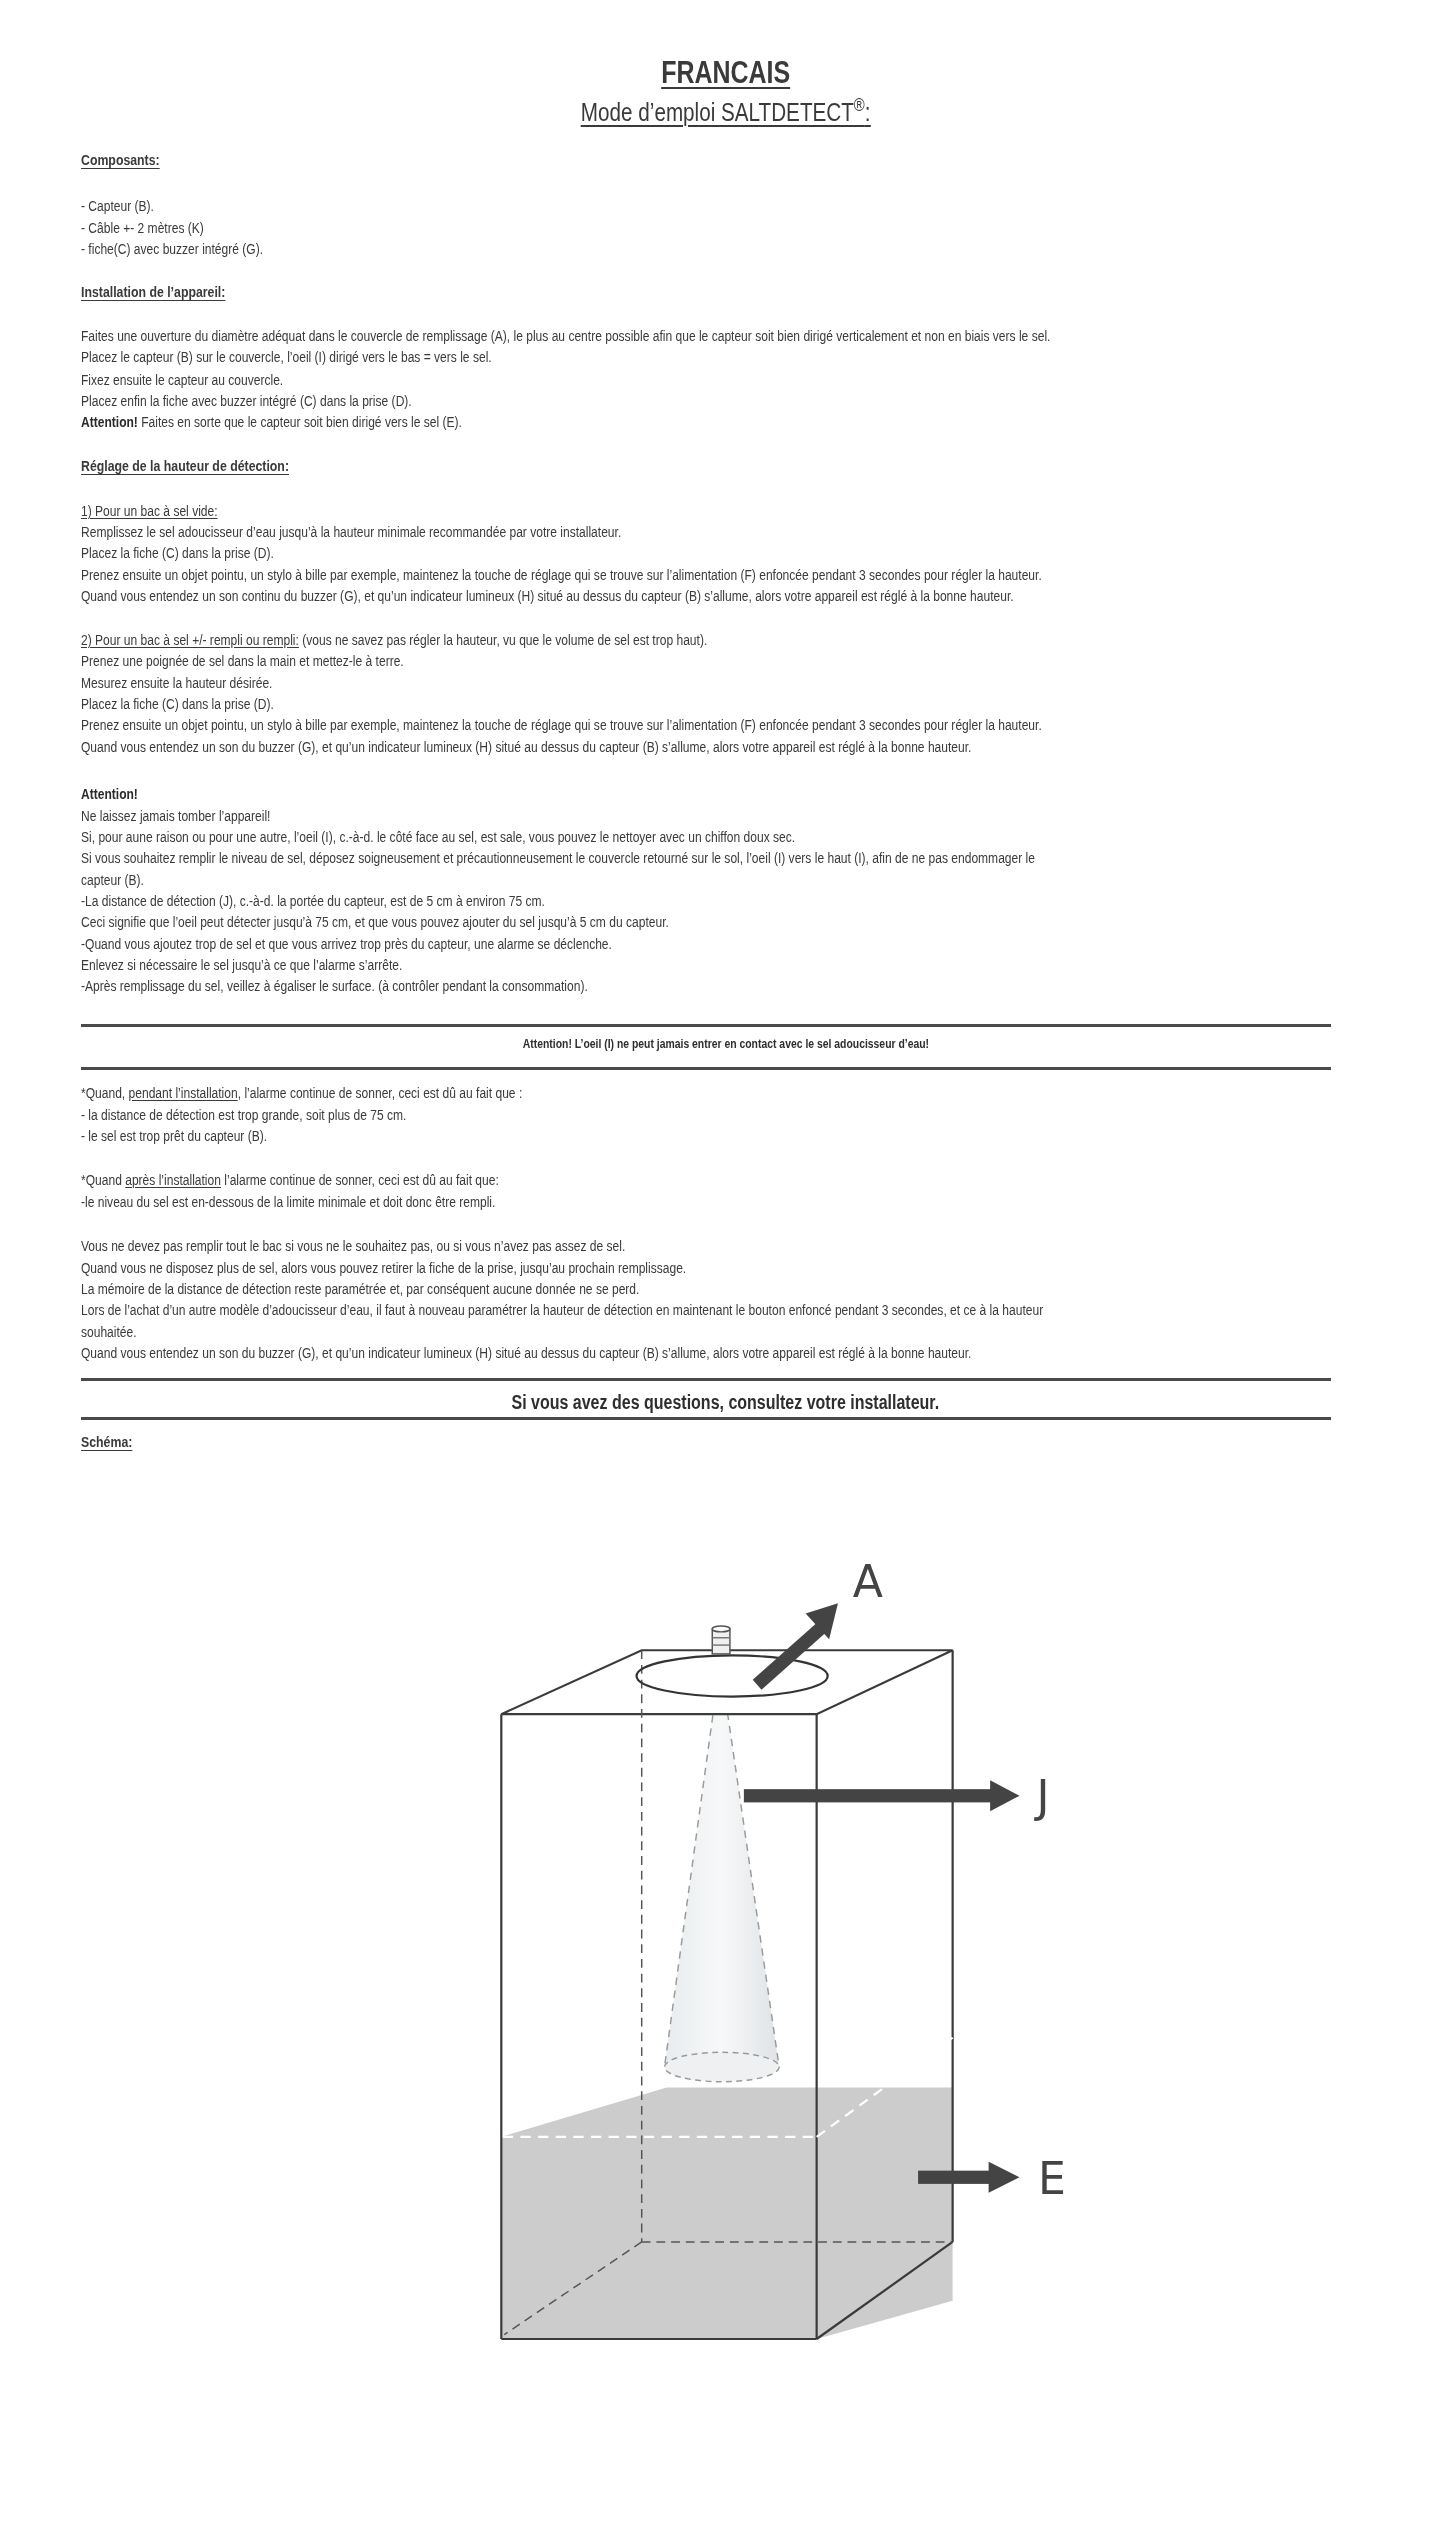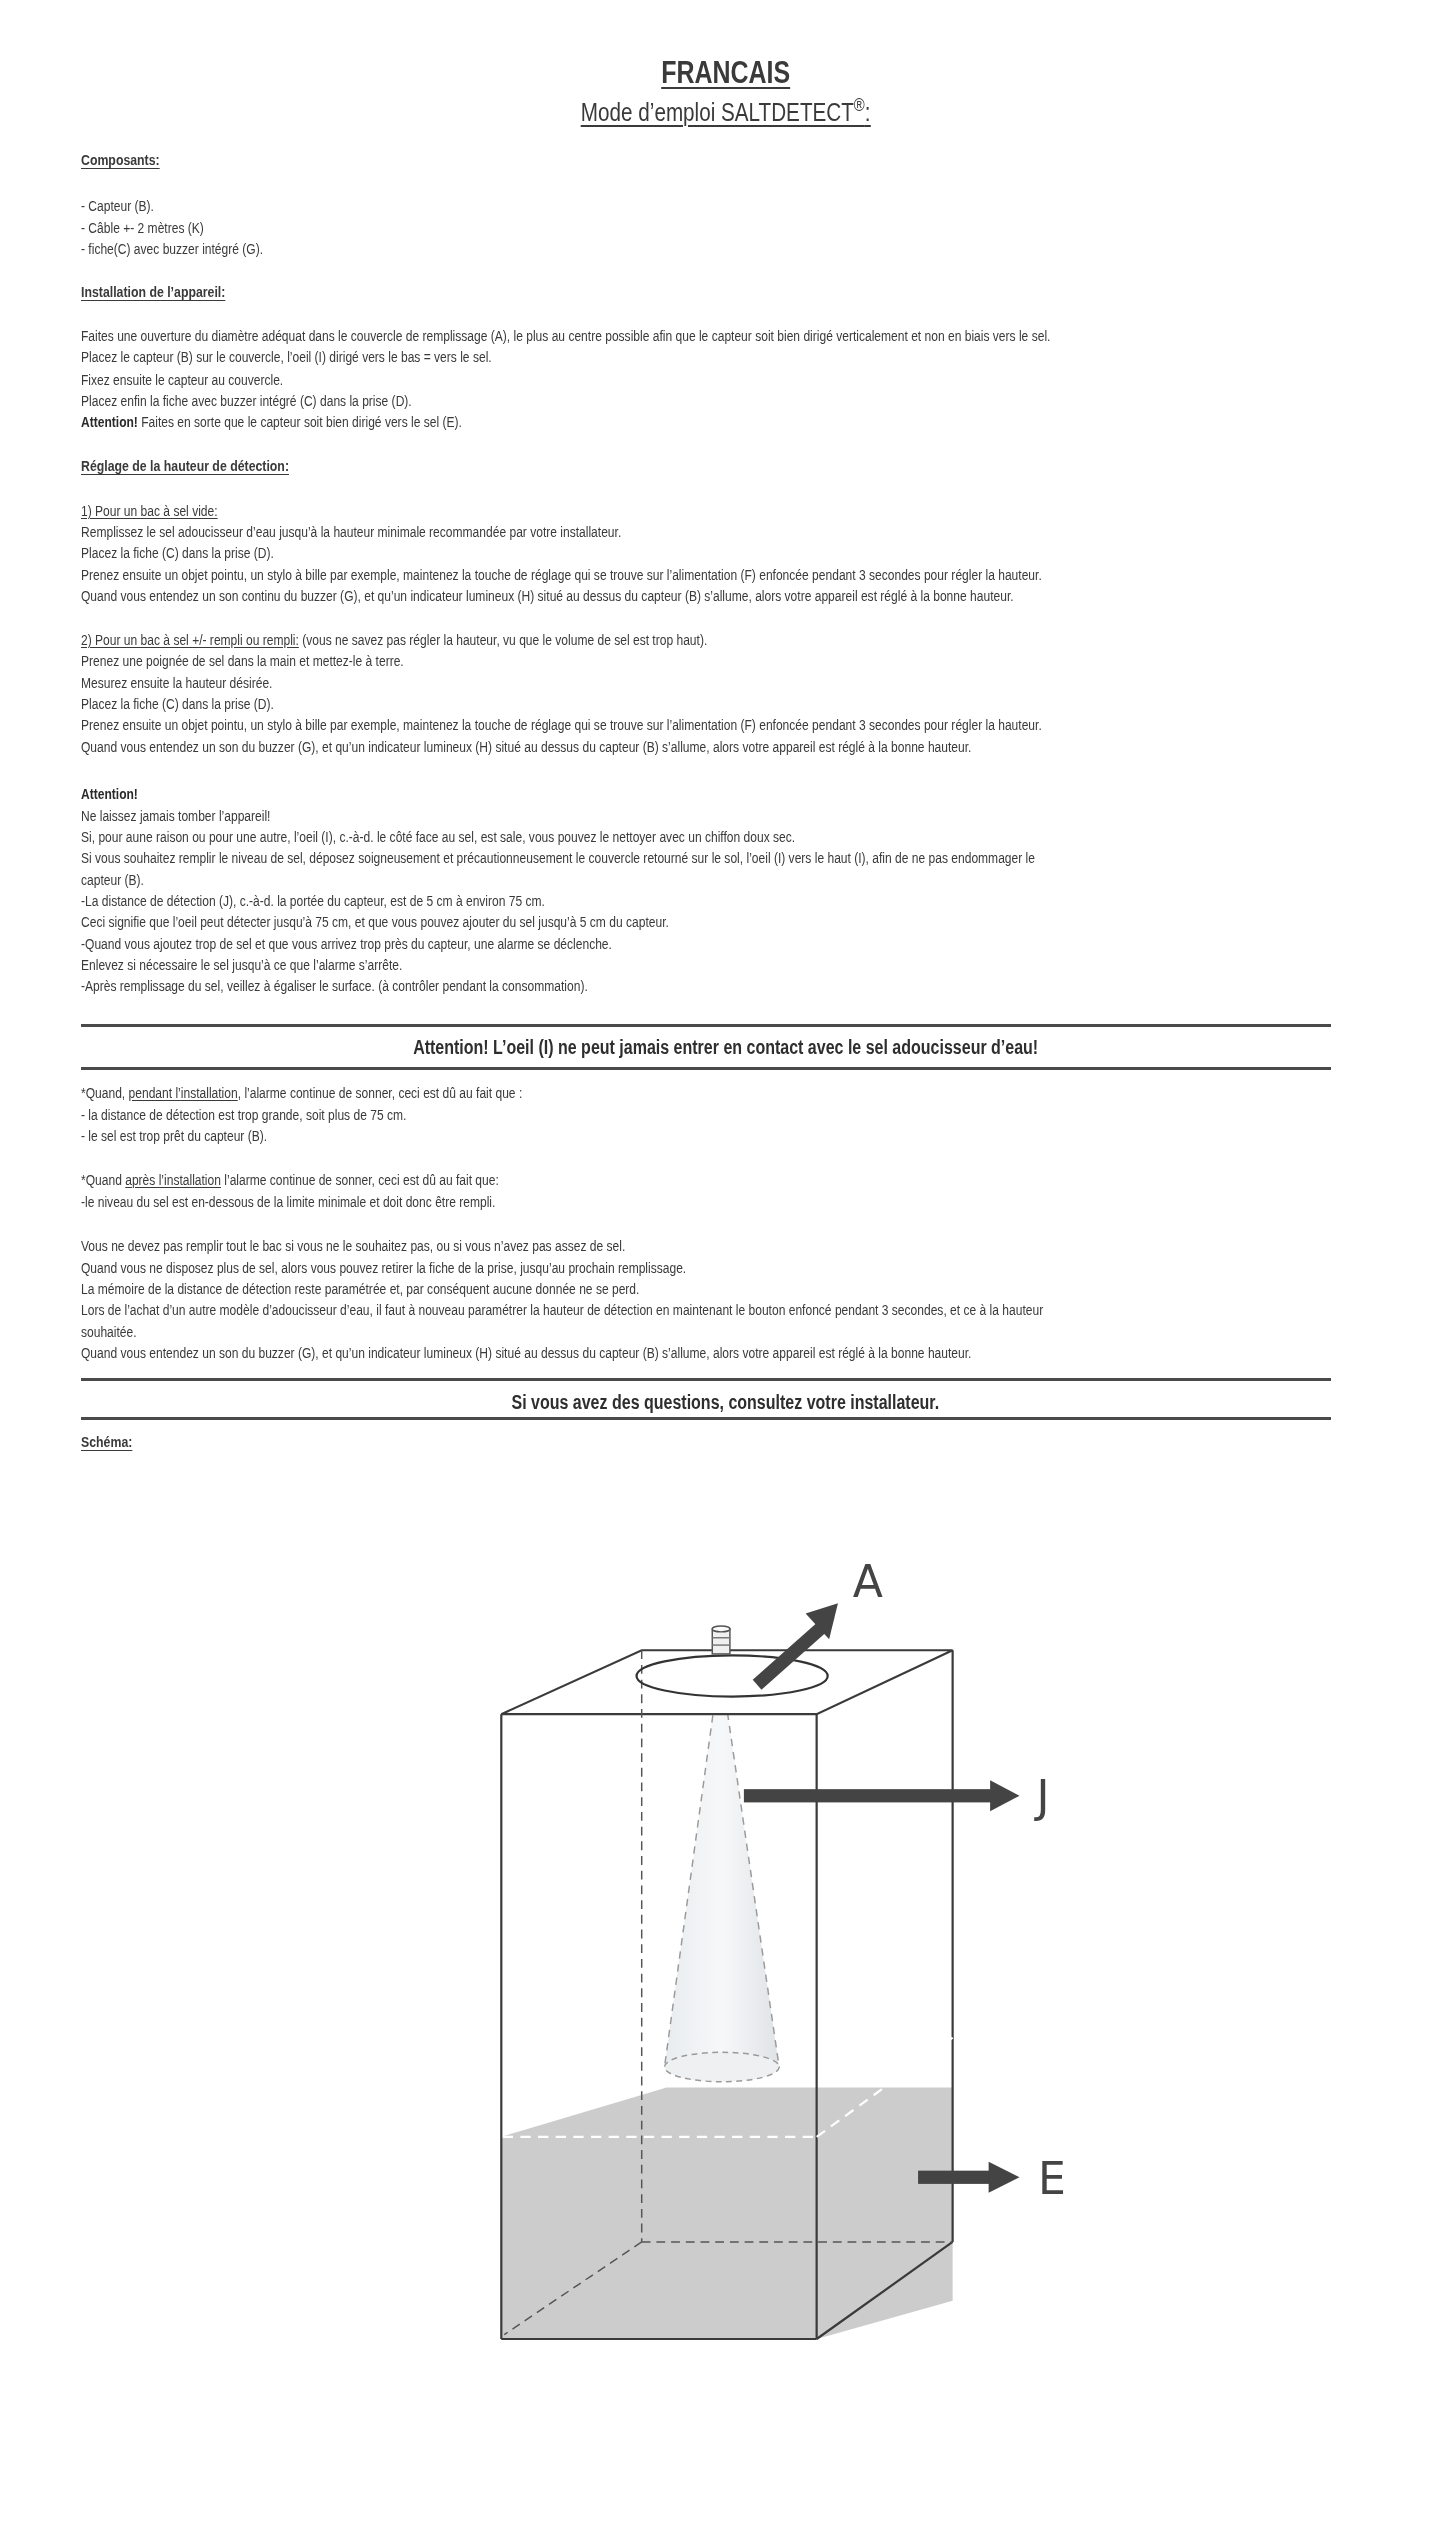--- a/index.html
+++ b/index.html
@@ -68,21 +68,21 @@
   <div class="t" style="left:81px;top:827px;">Si, pour aune raison ou pour une autre, l’oeil (I), c.-à-d. le côté face au sel, est sale, vous pouvez le nettoyer avec un chiffon doux sec.</div>
   <div class="t" style="left:81px;top:848px;">Si vous souhaitez remplir le niveau de sel, déposez soigneusement et précautionneusement le couvercle retourné sur le sol, l’oeil (I) vers le haut (I), afin de ne pas endommager le</div>
   <div class="t" style="left:81px;top:870px;">capteur (B).</div>
   <div class="t" style="left:81px;top:891px;">-La distance de détection (J), c.-à-d. la portée du capteur, est de 5 cm à environ 75 cm.</div>
   <div class="t" style="left:81px;top:912px;">Ceci signifie que l’oeil peut détecter jusqu’à 75 cm, et que vous pouvez ajouter du sel jusqu’à 5 cm du capteur.</div>
   <div class="t" style="left:81px;top:934px;">-Quand vous ajoutez trop de sel et que vous arrivez trop près du capteur, une alarme se déclenche.</div>
   <div class="t" style="left:81px;top:955px;">Enlevez si nécessaire le sel jusqu’à ce que l’alarme s’arrête.</div>
   <div class="t" style="left:81px;top:976px;">-Après remplissage du sel, veillez à égaliser le surface. (à contrôler pendant la consommation).</div>
 
   <div class="rule" style="top:1024px;"></div>
-  <div class="banner" style="top:1036px;font-size:20px;">
+  <div class="banner" style="top:1036px;font-size:13px;">
     <span>Attention! L’oeil (I) ne peut jamais entrer en contact avec le sel adoucisseur d’eau!</span>
   </div>
   <div class="rule" style="top:1067px;"></div>
 
   <div class="t" style="left:81px;top:1083px;"><span>*Quand, </span><span class="u">pendant l’installation</span><span>, l’alarme continue de sonner, ceci est dû au fait que :</span></div>
   <div class="t" style="left:81px;top:1105px;">- la distance de détection est trop grande, soit plus de 75 cm.</div>
   <div class="t" style="left:81px;top:1126px;">- le sel est trop prêt du capteur (B).</div>
 
   <div class="t" style="left:81px;top:1170px;"><span>*Quand </span><span class="u">après l’installation</span><span> l’alarme continue de sonner, ceci est dû au fait que:</span></div>
   <div class="t" style="left:81px;top:1192px;">-le niveau du sel est en-dessous de la limite minimale et doit donc être rempli.</div>

